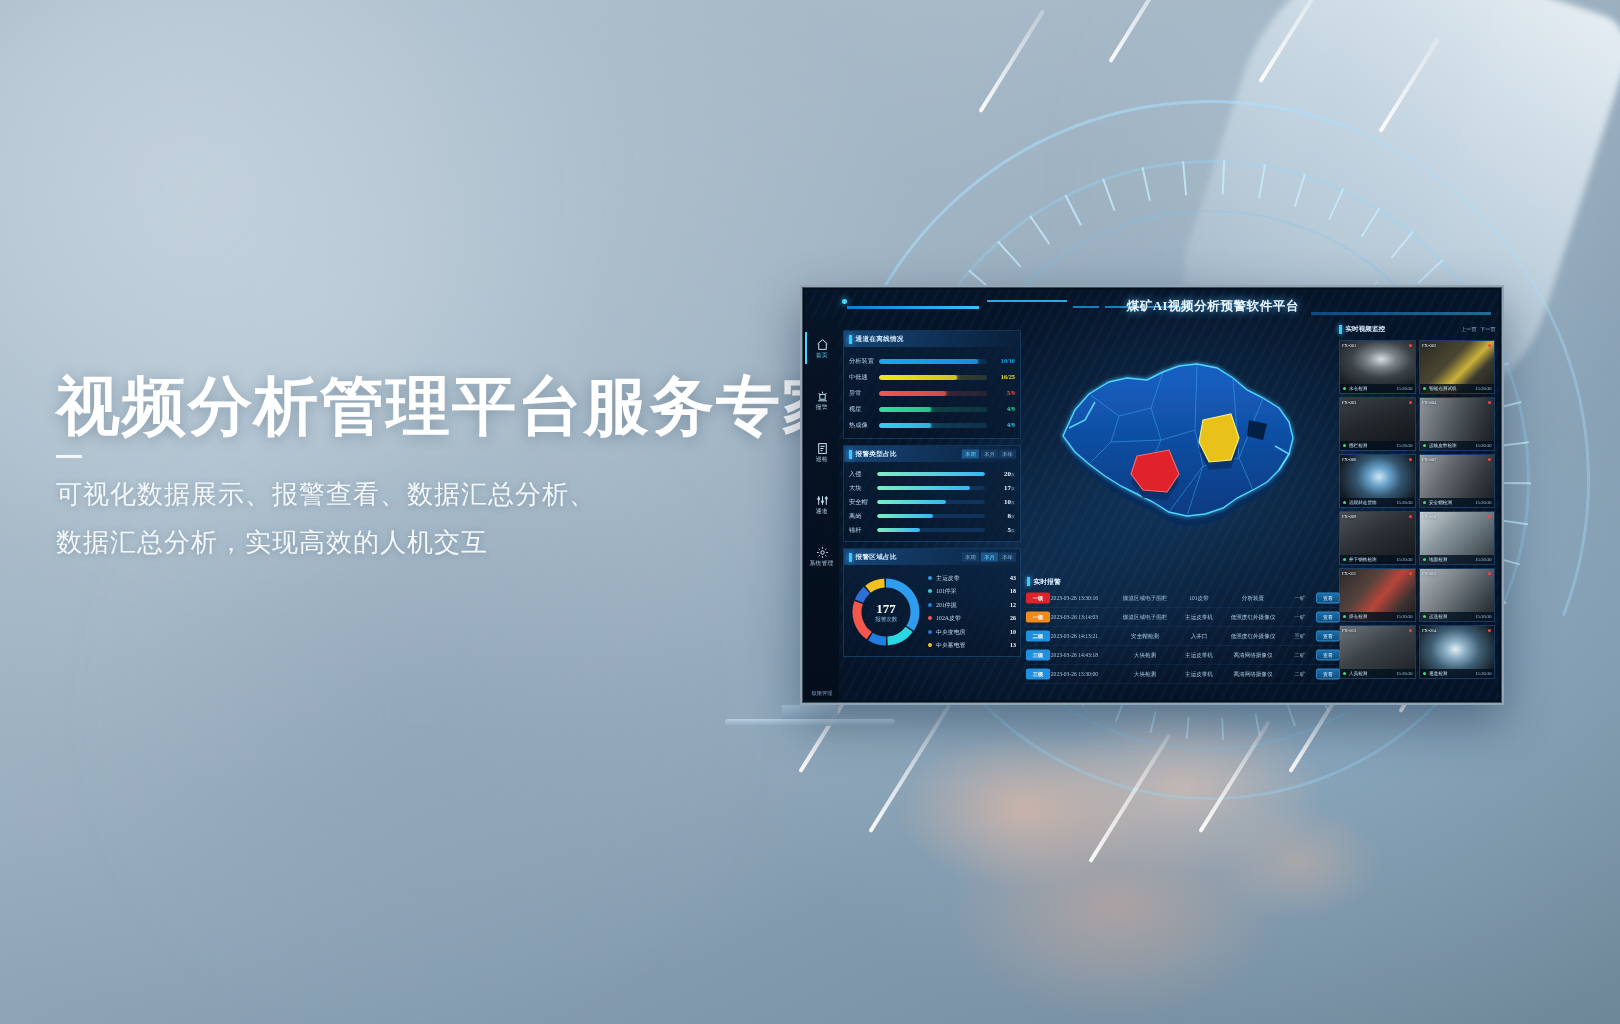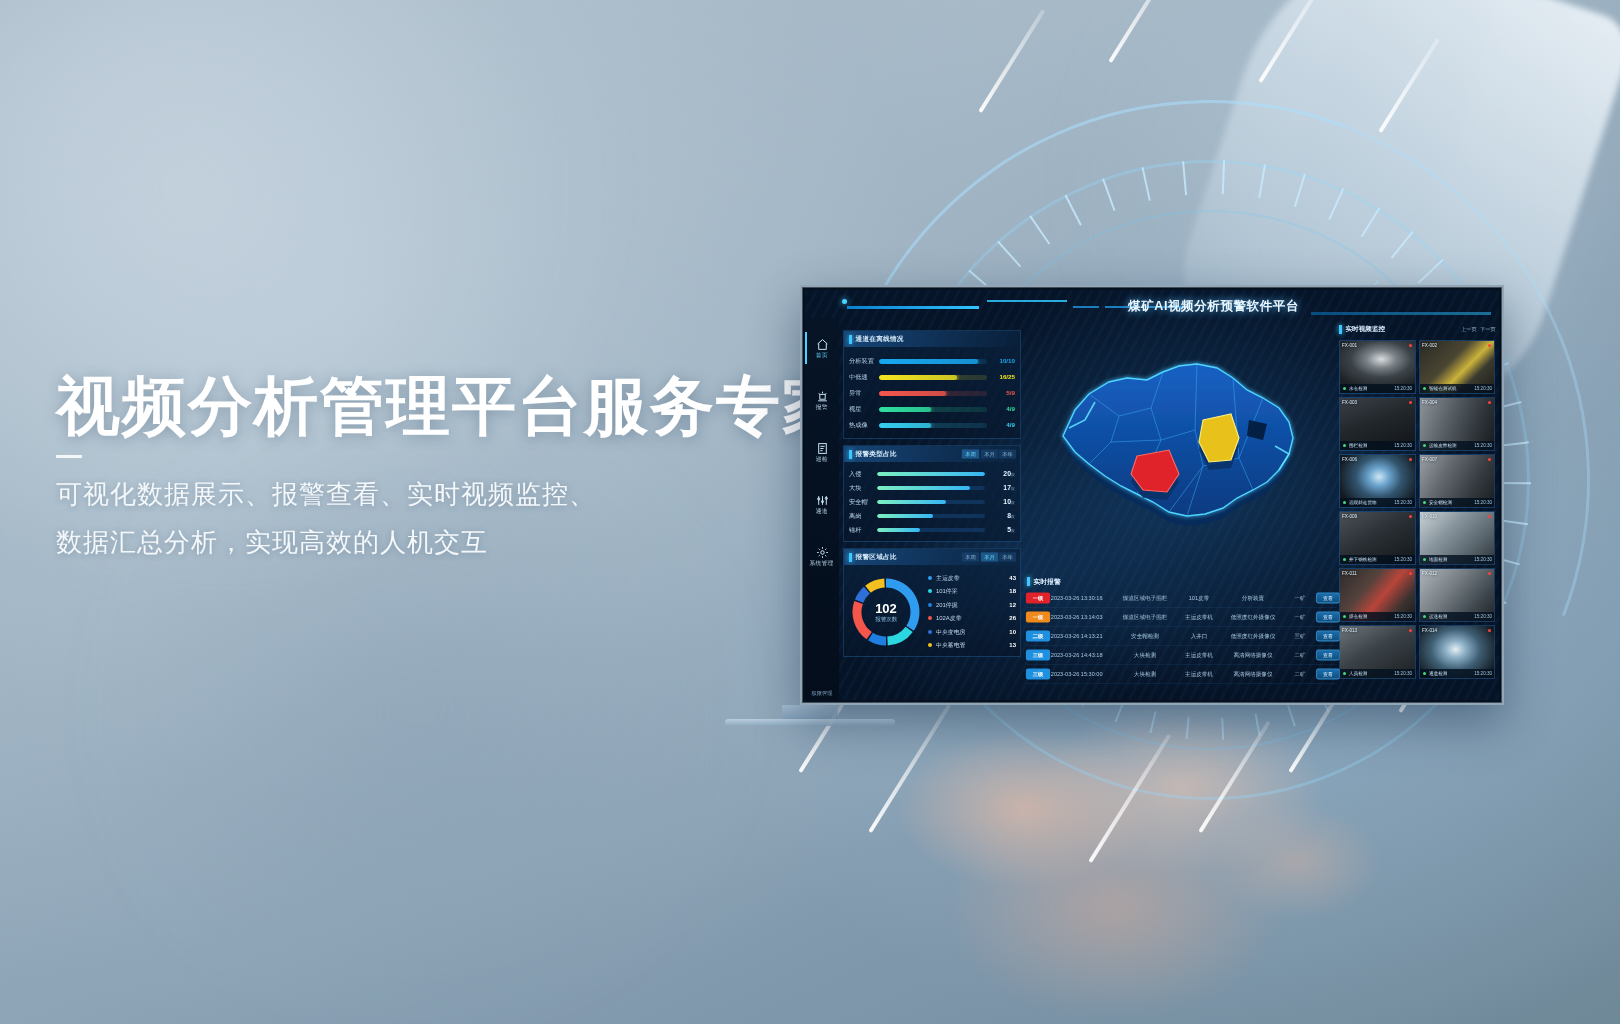--- a/index.html
+++ b/index.html
@@ -86,20 +86,21 @@
     position:absolute; left:800px; top:285px; width:704px; height:420px; z-index:8;
     background:#05101f;
     border:2px solid rgba(180,205,222,.8);
     box-shadow:0 18px 45px rgba(20,45,70,.45), 0 0 0 1px rgba(255,255,255,.25) inset;
   }
   .screen {
     position:absolute; inset:3px; overflow:hidden;
     background:
       radial-gradient(ellipse 420px 300px at 55% 48%, rgba(20,58,98,.85) 0%, rgba(6,20,40,.9) 70%),
       linear-gradient(180deg,#061427 0%, #04101f 45%, #030b16 100%);
+    font-family: Liberation Serif, serif;
   }
   .screen:before{
     content:""; position:absolute; inset:0;
     background:
       repeating-linear-gradient(118deg, rgba(60,130,190,.05) 0 3px, rgba(0,0,0,0) 3px 9px),
       radial-gradient(ellipse 300px 200px at 30% 70%, rgba(30,90,150,.25), rgba(0,0,0,0) 70%);
     pointer-events:none;
   }
 
   
@@ -311,21 +312,21 @@
   <div class="slash" style="left:540px; top:640px; width:110px; transform:rotate(-58deg);"></div>
   <div class="slash" style="left:120px; top:40px;  width:120px; transform:rotate(-58deg);"></div>
   <div class="slash" style="left:250px; top:-10px; width:130px; transform:rotate(-58deg);"></div>
   <div class="slash" style="left:400px; top:10px;  width:120px; transform:rotate(-58deg);"></div>
   <div class="slash" style="left:520px; top:60px;  width:110px; transform:rotate(-58deg);"></div>
 </div>
 
 <div class="copy">
   <div class="h1">视频分析管理平台服务专家</div>
   <div class="rule"></div>
-  <div class="h3">可视化数据展示、报警查看、实时视频监控、</div>
+  <div class="h3">可视化数据展示、报警查看、数据汇总分析、</div>
   <div class="h3">数据汇总分析，实现高效的人机交互</div>
 </div>
 
 <div class="stand">
   <div class="neck"></div>
   <div class="base"></div>
 </div>
 
 <div class="monitor">
   <div class="screen">
@@ -506,21 +507,21 @@
           <div class="donut">
             <svg id="donutSvg" viewBox="0 0 76 76" style="position:absolute;inset:0;">
                 <path d="M38 9 A29 29 0 0 1 62.074520554105305 54.168409324666456" stroke="#2f9cf0" stroke-width="9" fill="none"></path>
                 <path d="M61.19533809745186 55.40621413590269 A29 29 0 0 1 39.517742731045374 66.96025650788263" stroke="#2ad6e0" stroke-width="9" fill="none"></path>
                 <path d="M38 67 A29 29 0 0 1 22.45681970477892 62.48284187569431" stroke="#1f7fe0" stroke-width="9" fill="none"></path>
                 <path d="M21.196788152067654 61.63582178798753 A29 29 0 0 1 10.601644247890128 28.495785036057534" stroke="#f4564c" stroke-width="9" fill="none"></path>
                 <path d="M11.136604920706638 27.074891084579647 A29 29 0 0 1 18.836898078353194 16.23361479848855" stroke="#2f6fd8" stroke-width="9" fill="none"></path>
                 <path d="M20.002325027004723 15.260525609275412 A29 29 0 0 1 36.48225726895461 9.03974349211736" stroke="#f2c020" stroke-width="9" fill="none"></path>
               </svg>
             <div class="ctr">
-              <div class="cv">102</div>
+              <div class="cv">177</div>
               <div class="cl">报警次数</div>
             </div>
           </div>
           <div class="legend" id="areaLegend">
               <div class="lrow">
                 <span class="dot" style="background: rgb(47, 156, 240);"></span>
                 <span class="ln">主运皮带</span>
                 <span class="lv">43</span>
               </div>
               <div class="lrow">

